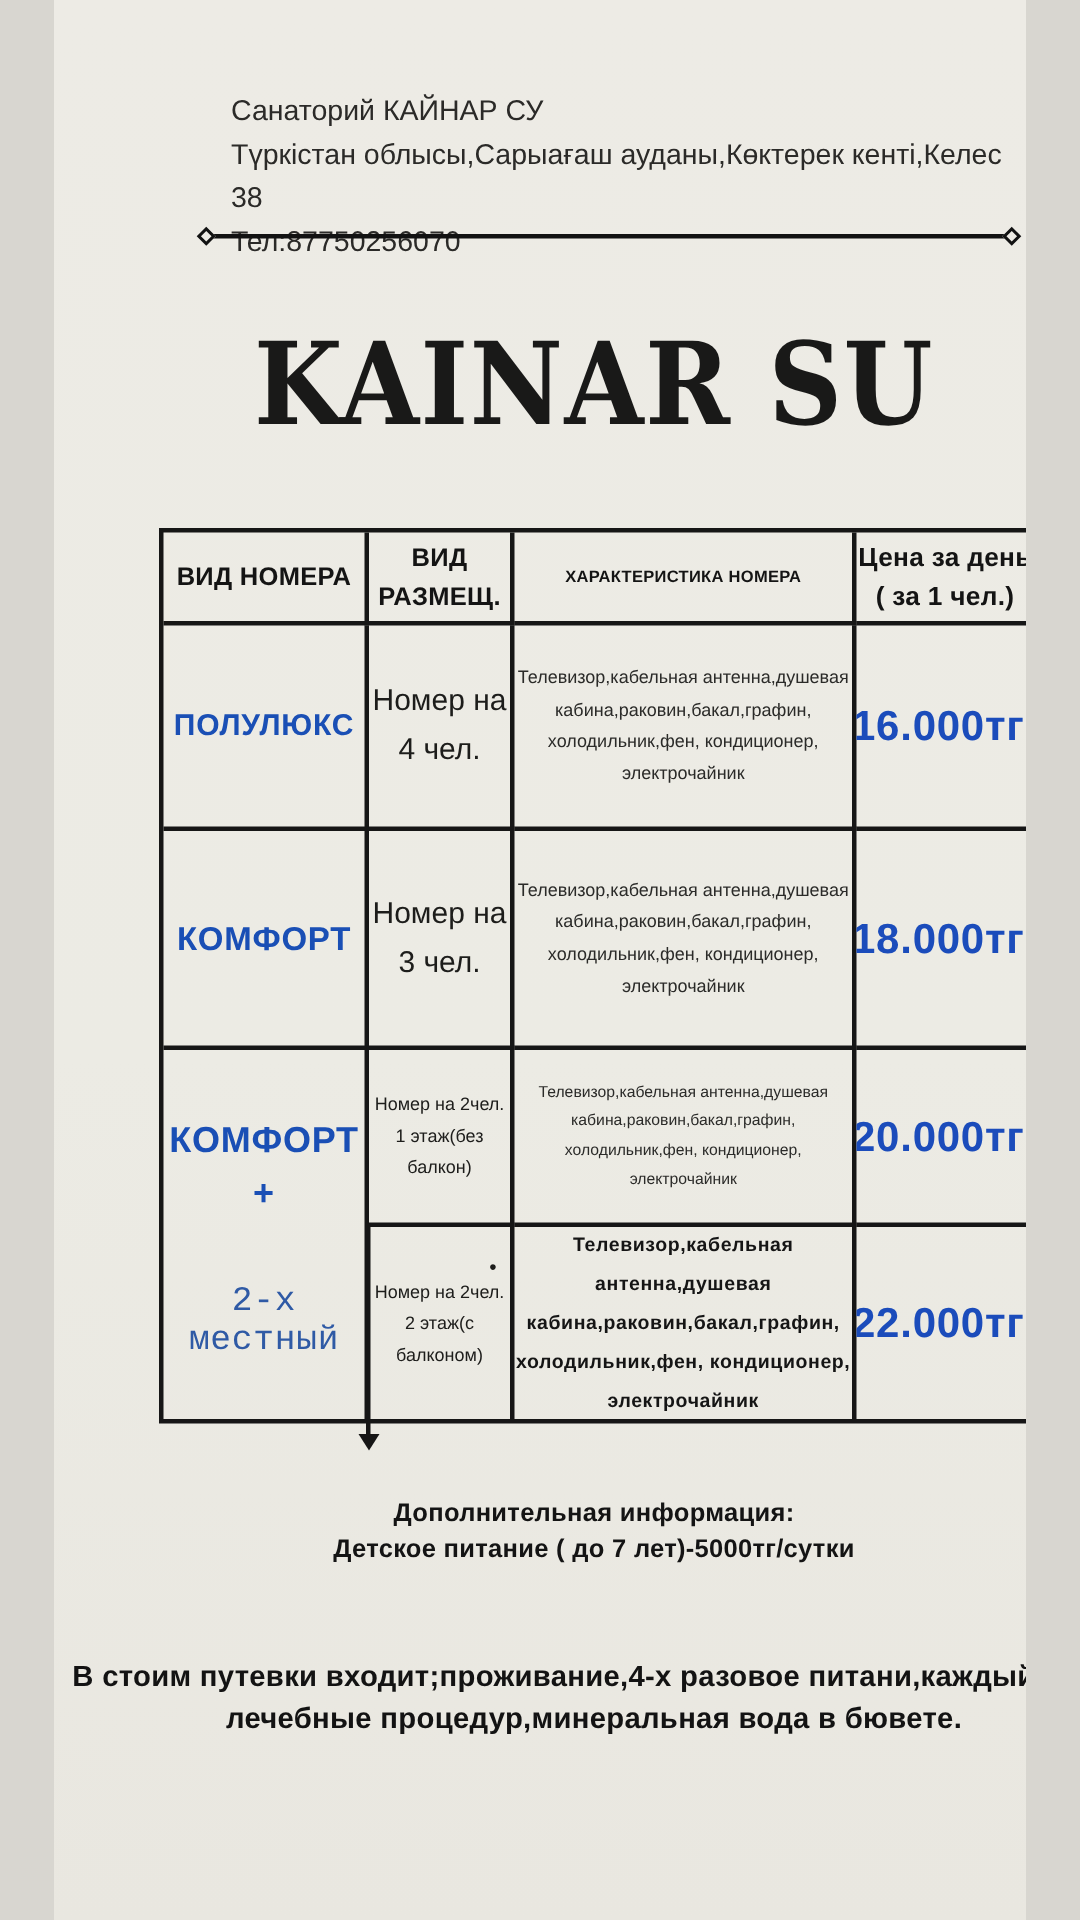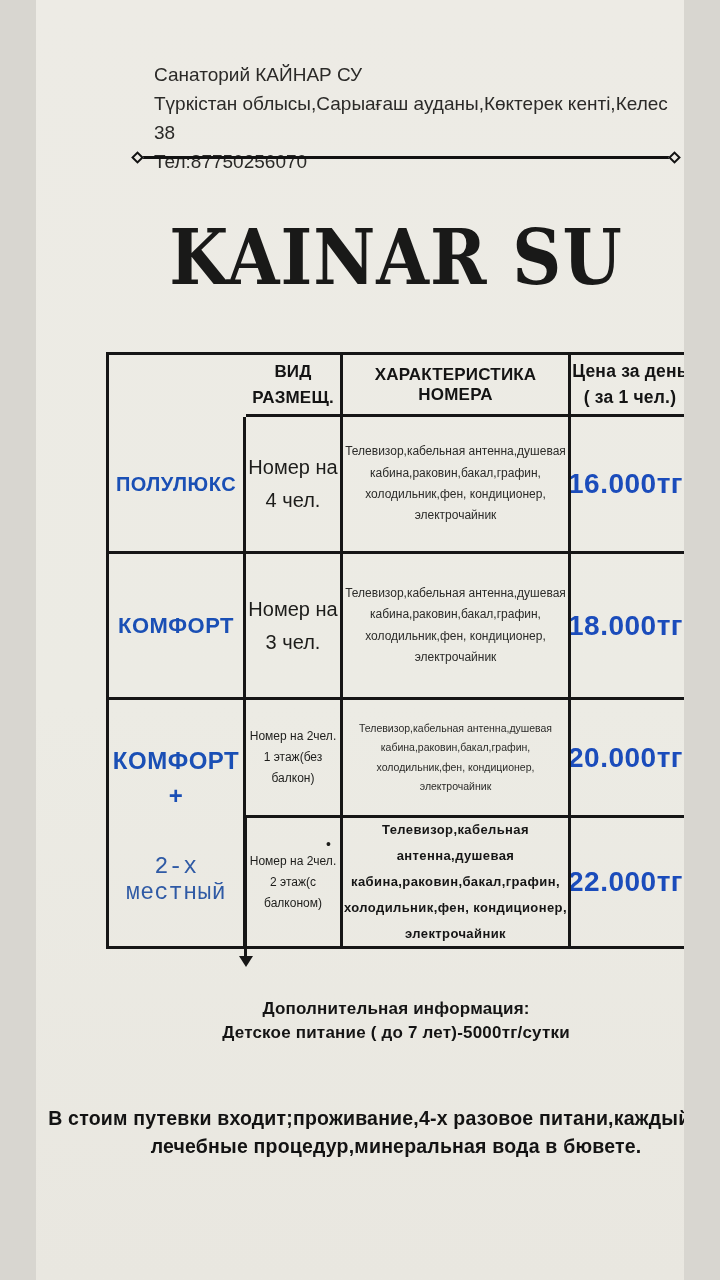--- a/index.html
+++ b/index.html
@@ -37,21 +37,21 @@
     border-right:3px solid #161616; border-bottom:3px solid #161616;
     display:flex; flex-direction:column; align-items:center; justify-content:center;
     text-align:center; overflow:hidden; position:relative;
   }
   .c.last-col { border-right:none; }
   .c.last-row { border-bottom:none; }
   .pre { white-space:pre-line; }
   .hdr { font-weight:bold; color:#141414; letter-spacing:.2px; }
   .hdr1 { font-size:17px; }
   .hdr2 { font-size:17px; line-height:1.5; }
-  .hdr3 { font-size:17px; }
+  .hdr3 { font-size:11px; }
   .hdr4 { font-size:17.5px; line-height:1.45; }
   .room-name { font-weight:bold; font-size:20px; color:#1a4fb5; letter-spacing:.5px; }
   .room-name2 { font-weight:bold; font-size:22px; color:#1a4fb5; letter-spacing:.5px; }
   .placement { font-size:20px; line-height:1.65; color:#1d1d1b; }
   .placement-sm { font-size:12px; line-height:1.75; color:#1d1d1b; }
   .chars { font-size:12px; line-height:1.78; color:#2b2b29; }
   .chars-sm { font-size:10.5px; line-height:1.85; color:#2b2b29; }
   .chars-bold { font-size:13px; line-height:2.0; font-weight:bold; letter-spacing:.4px; color:#151515; }
   .price-cell { align-items:flex-start; justify-content:center; }
   .price {
@@ -93,20 +93,21 @@
   <div class="divider">
     <span class="diamond"></span>
     <span class="rule"></span>
     <span class="diamond"></span>
   </div>
 
   <div class="big-title">KAINAR SU</div>
 
   <div class="price-table">
 
+    <div class="c hdr hdr1" style="grid-area:1/1">ВИД НОМЕРА</div>
     <div class="c hdr hdr2 pre" style="grid-area:1/2">ВИД
 РАЗМЕЩ.</div>
     <div class="c hdr hdr3" style="grid-area:1/3">ХАРАКТЕРИСТИКА НОМЕРА</div>
     <div class="c hdr hdr4 pre last-col" style="grid-area:1/4">Цена за день
 ( за 1 чел.)</div>
 
     <div class="c" style="grid-area:2/1">
         <span class="room-name">ПОЛУЛЮКС</span>
       </div>
     <div class="c placement pre" style="grid-area:2/2">Номер на

